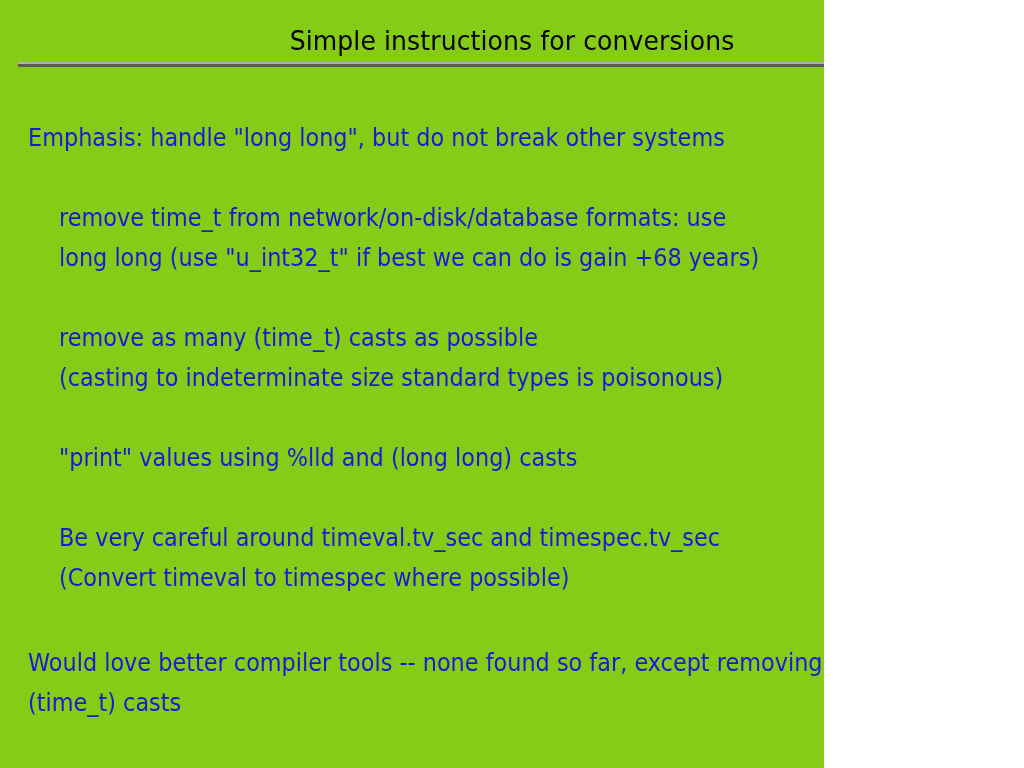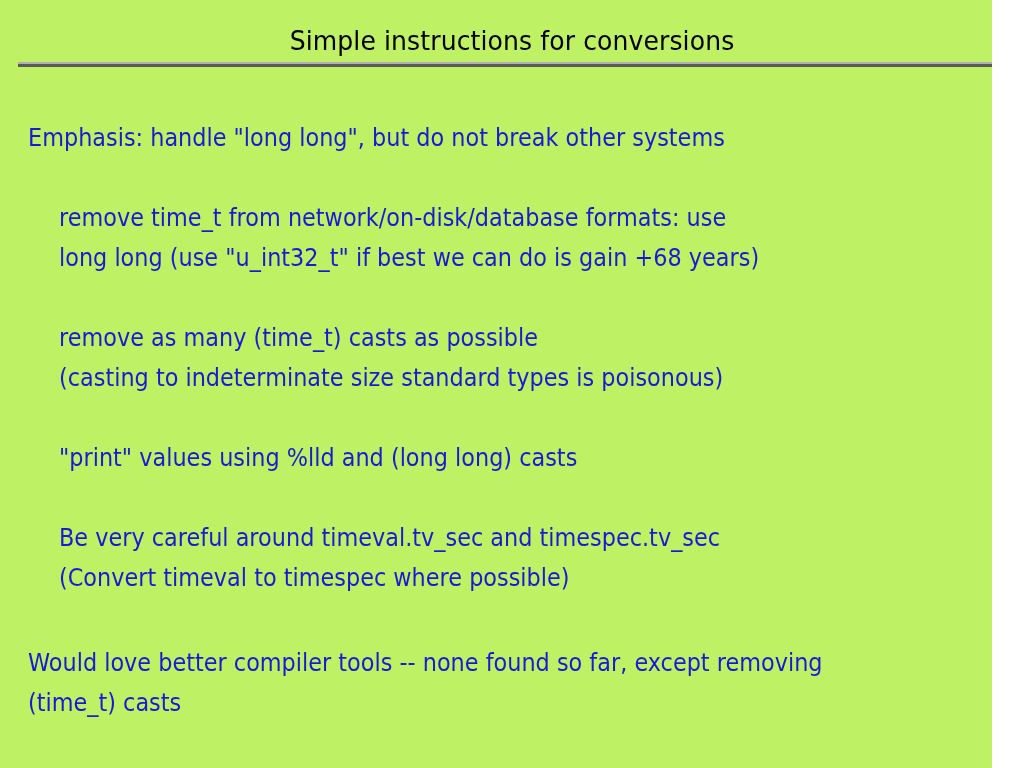--- a/index.html
+++ b/index.html
@@ -3,23 +3,23 @@
 <meta charset="utf-8">
 <style>
   html, body {
     margin: 0;
     padding: 0;
     background: #ffffff;
   }
 
   .slide {
     position: relative;
-    width: 992px;
+    width: 824px;
     height: 768px;
-    background: #bef264;
+    background: #84cc16;
     overflow: hidden;
     font-family: "DejaVu Sans", sans-serif;
   }
 
   
   .slide-title {
     position: absolute;
     left: 0;
     top: 26px;
     width: 1024px;

